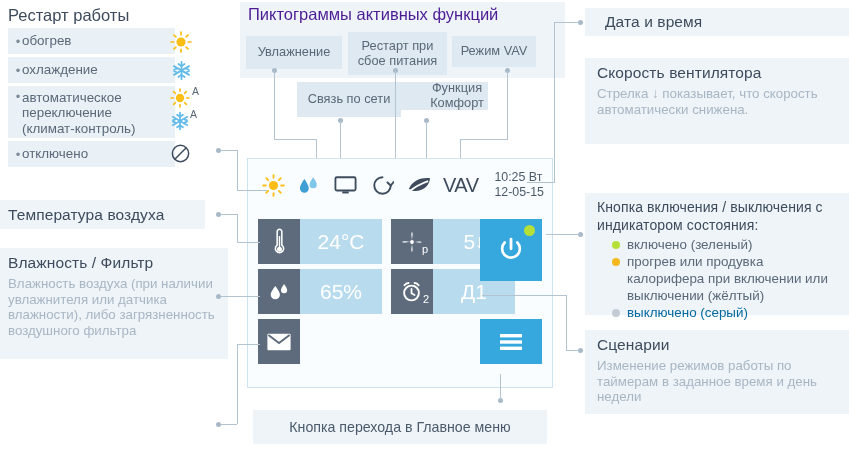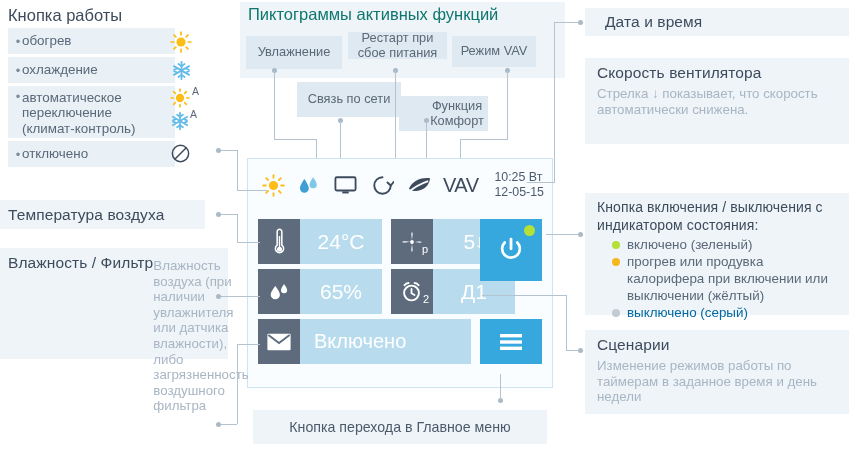--- a/index.html
+++ b/index.html
@@ -52,21 +52,21 @@
   .mode-icon { position: absolute; }
 
   
   .picto-panel {
     position: absolute; left: 240px; top: 2px;
     width: 325px; height: 76px;
     background: #eef4f8;
   }
   .title-picto {
     position: absolute; left: 248px; top: 5px;
-    font-size: 16.5px; color: #0f766e;
+    font-size: 16.5px; color: #4c1d95;
   }
   .chip {
     position: absolute;
     background: #dfe9f1;
     display: flex; align-items: center; justify-content: center;
     text-align: center;
     font-size: 12.8px; color: #5a6878; line-height: 14.6px;
   }
 
   
@@ -142,21 +142,21 @@
     display: flex; align-items: center; justify-content: center;
     font-size: 14.2px; color: #4b5a6b;
   }
   svg { display: block; }
 </style>
 </head>
 <body>
 
 <div id="root">
 
-  <div class="title-left">Кнопка работы</div>
+  <div class="title-left">Рестарт работы</div>
 
   <div class="mode-row" style="top:28px;height:26px;">
     <span class="bullet">•</span>
     <span class="mlabel">обогрев</span>
   </div>
   <div class="mode-row" style="top:57px;height:26px;">
     <span class="bullet">•</span>
     <span class="mlabel">охлаждение</span>
   </div>
   <div class="mode-row" style="top:86px;height:52px;align-items:flex-start;padding-top:4px;">
@@ -238,24 +238,24 @@
     <svg width="21" height="21" viewBox="0 0 24 24">
       <circle cx="12" cy="12" r="9.3" fill="none" stroke="#3d4b5c" stroke-width="1.7"></circle>
       <line x1="5.5" y1="18.5" x2="18.5" y2="5.5" stroke="#3d4b5c" stroke-width="1.7"></line>
     </svg>
   </div>
 
   <div class="picto-panel"></div>
   <div class="title-picto">Пиктограммы активных функций</div>
 
   <div class="chip" style="left:246px;top:36px;width:96px;height:33px;">Увлажнение</div>
-  <div class="chip" style="left:348px;top:32px;width:99px;height:27px;padding:0 4px;">Рестарт при сбое питания</div>
+  <div class="chip" style="left:348px;top:32px;width:99px;height:43px;padding:0 4px;">Рестарт при сбое питания</div>
   <div class="chip" style="left:452px;top:36px;width:84px;height:31px;">Режим VAV</div>
   <div class="chip" style="left:297px;top:82px;width:104px;height:35px;">Связь по сети</div>
-  <div class="chip" style="left:399px;top:96px;width:89px;height:35px;padding-left:27px;">Функция Комфорт</div>
+  <div class="chip" style="left:399px;top:82px;width:89px;height:28px;padding-left:27px;">Функция Комфорт</div>
 
   <div class="dot" style="left:272px;top:68px;"></div>
   <div class="ln v" style="left:274px;top:71px;height:68px;"></div>
   <div class="ln h" style="left:274px;top:139px;width:43px;"></div>
   <div class="ln v" style="left:316px;top:139px;height:42px;"></div>
 
   <div class="dot" style="left:338px;top:118px;"></div>
   <div class="ln v" style="left:340px;top:121px;height:60px;"></div>
 
   <div class="dot" style="left:393px;top:68px;"></div>
@@ -371,21 +371,20 @@
       <div class="val">Д1</div>
     </div>
 
     <div class="tile" style="left:10px;top:160px;width:213px;height:45px;">
       <div class="ic" style="width:42px;">
         <svg width="26" height="20" viewBox="0 0 28 21">
           <rect x="1.5" y="1.5" width="25" height="18" rx="1.2" fill="#ffffff"></rect>
           <path d="M2.6 3 L14 11.6 L25.4 3" fill="none" stroke="#5d6b7d" stroke-width="2"></path>
         </svg>
       </div>
-      <div class="val small" style="justify-content:flex-start;padding-left:14px;">Включено</div>
     </div>
 
     <div class="btn-blue" style="left:232px;top:60px;width:62px;height:62px;">
       <div class="led"></div>
       <svg width="28" height="28" viewBox="0 0 24 24">
         <path d="M12 2.6 v8.4" stroke="#ffffff" stroke-width="2.4" stroke-linecap="round" fill="none"></path>
         <path d="M6.6 5.6 a7.6 7.6 0 1 0 10.8 0" stroke="#ffffff" stroke-width="2.3" fill="none" stroke-linecap="round"></path>
       </svg>
     </div>
 
@@ -395,21 +394,21 @@
         <rect x="3" y="9.3" width="22" height="3.4" fill="#ffffff"></rect>
         <rect x="3" y="15.6" width="22" height="3.4" fill="#ffffff"></rect>
       </svg>
     </div>
   </div>
 
   <div class="band" style="left:0;top:200px;width:205px;height:29px;padding-left:8px;">
     <span class="hdr">Температура воздуха</span>
   </div>
 
-  <div class="band" style="left:0;top:248px;width:228px;height:111px;padding-left:8px;align-items:flex-start;padding-top:6px;flex-direction:row;">
+  <div class="band" style="left:0;top:248px;width:228px;height:111px;padding-left:8px;align-items:flex-start;padding-top:6px;flex-direction:column;">
     <span class="hdr">Влажность / Фильтр</span>
     <span class="sub" style="margin-top:4px;width:218px;">Влажность воздуха (при наличии увлажнителя или датчика влажности), либо загрязненность воздушного фильтра</span>
   </div>
 
 
   <div class="dot" style="left:216px;top:148px;"></div>
   <div class="ln h" style="left:221px;top:150px;width:16px;"></div>
   <div class="ln v" style="left:237px;top:150px;height:40px;"></div>
   <div class="ln h" style="left:237px;top:190px;width:30px;"></div>
 

